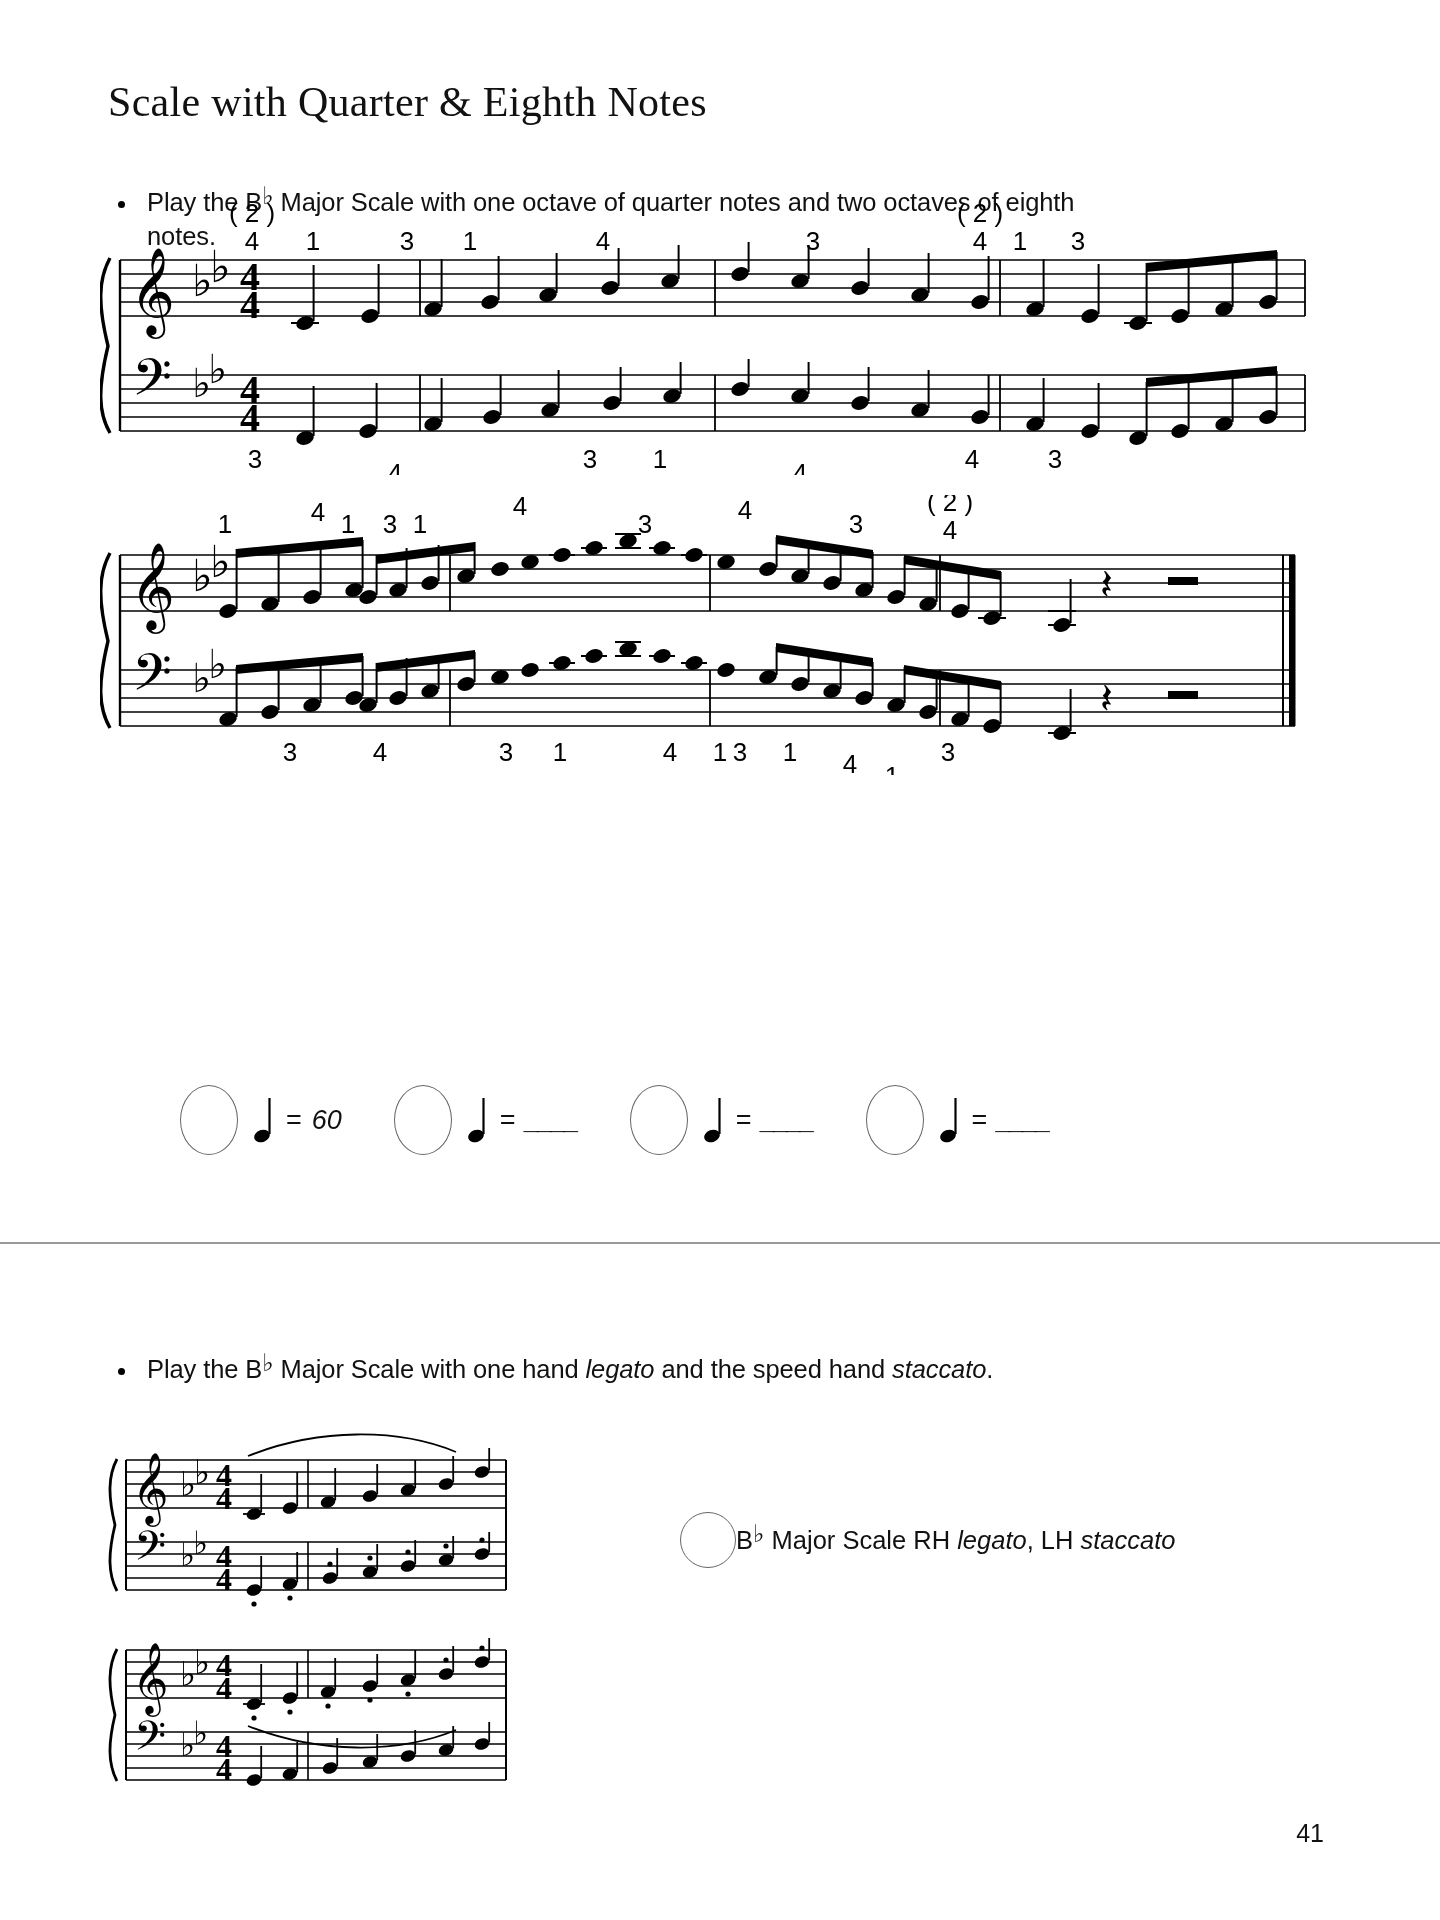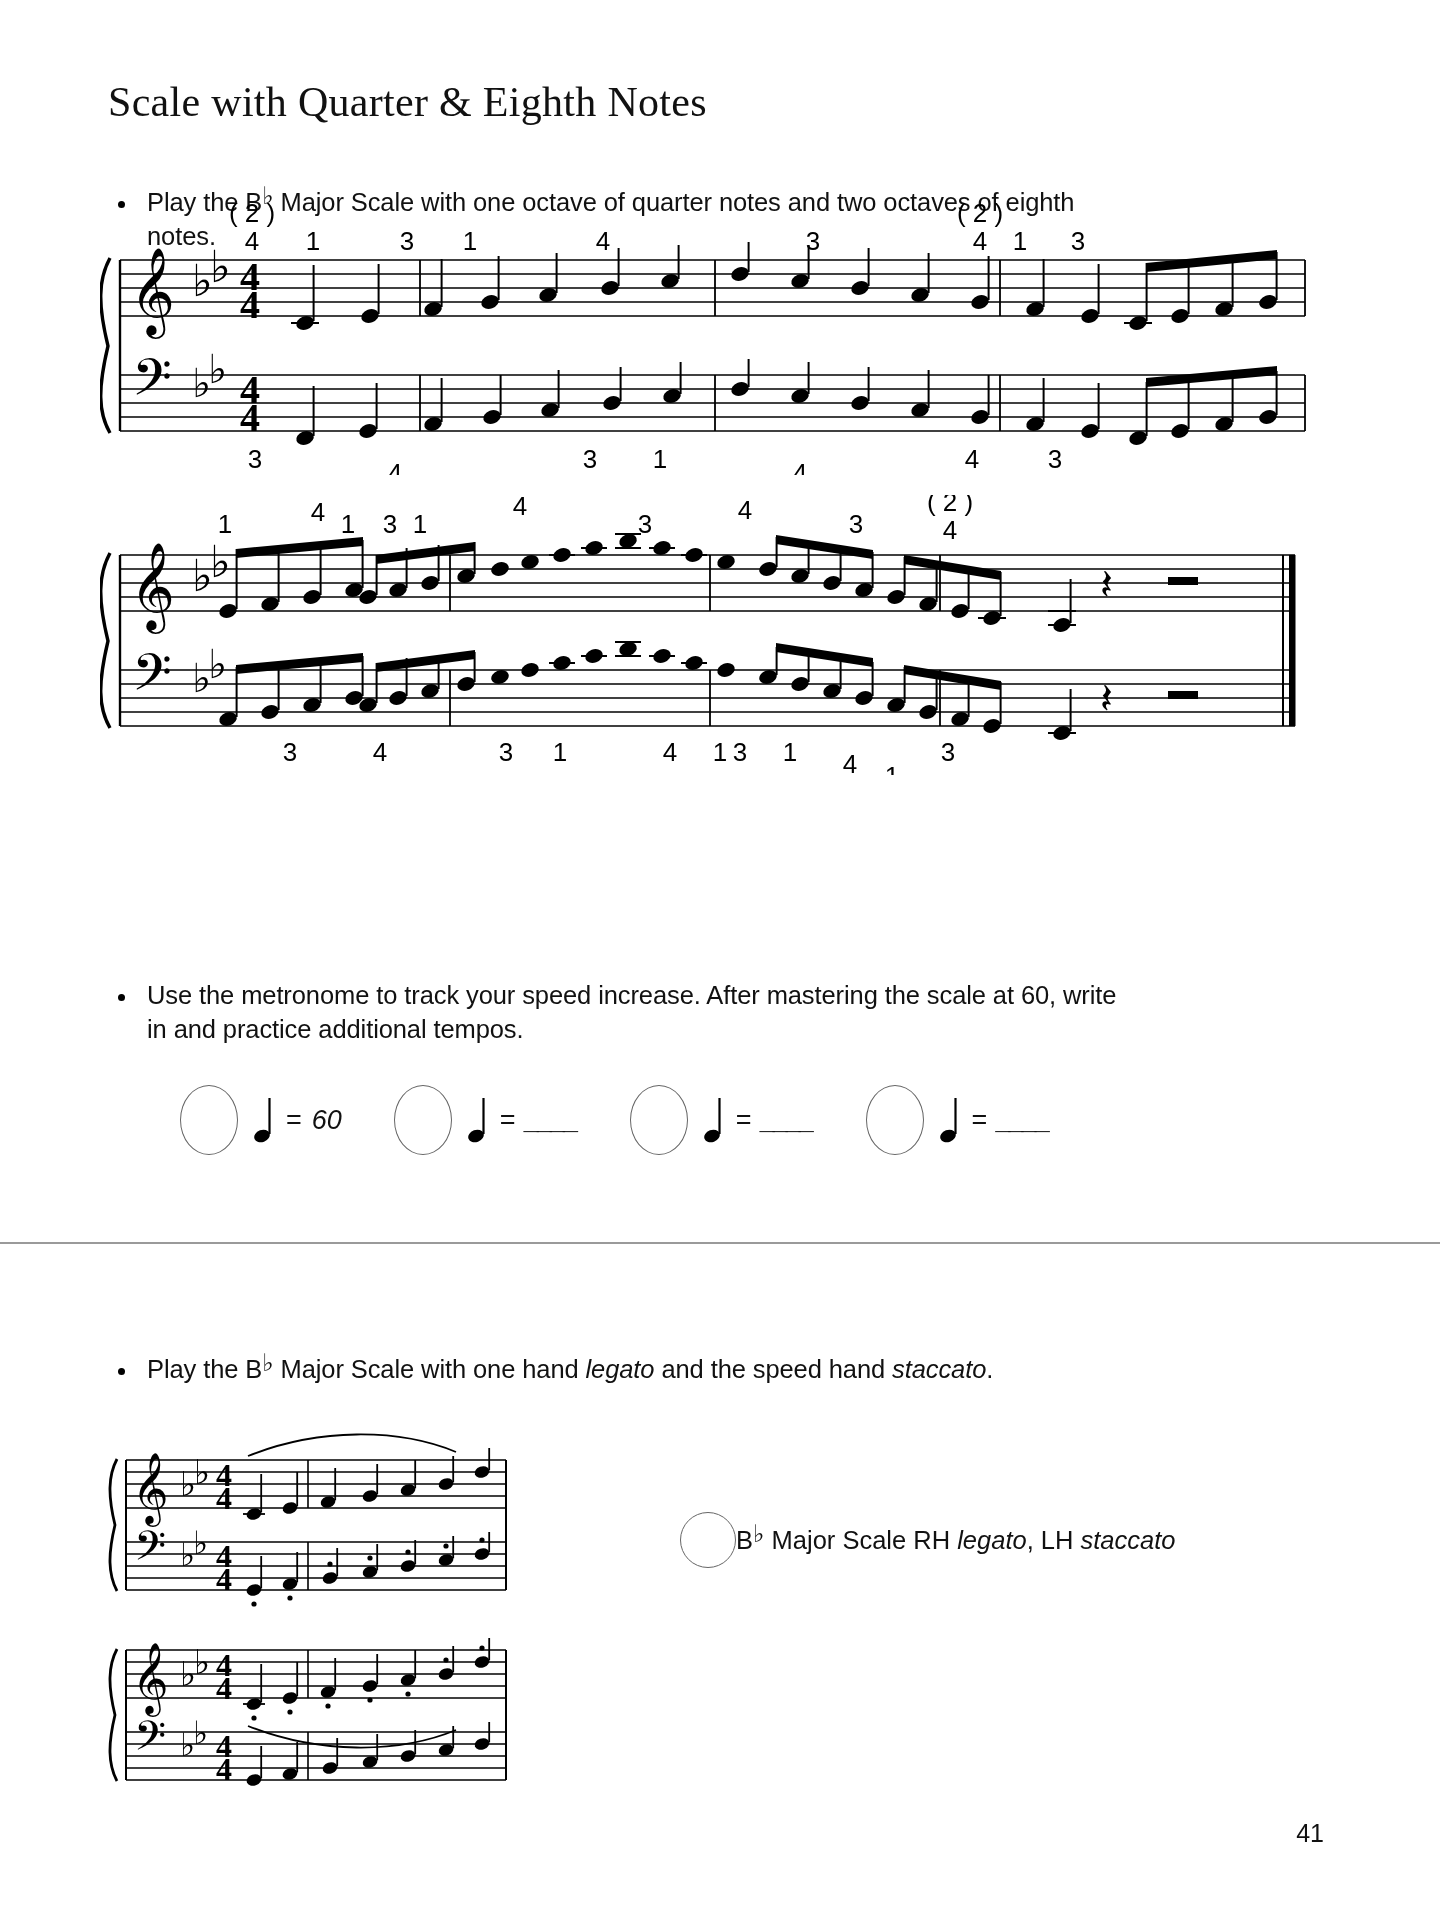--- a/index.html
+++ b/index.html
@@ -620,24 +620,20 @@
       <text x="620" y="266">1</text>
       <text x="630" y="266"></text>
       <text x="640" y="266">3</text>
       <text x="690" y="266">1</text>
       <text x="750" y="278">4</text>
       <text x="792" y="290">1</text>
       <text x="848" y="266">3</text>
     </g>
   </svg>
 
-  <div class="bullet-row" id="bullet-2">
-    <div class="bullet-dot"></div>
-    <div class="bullet-text">Use the metronome to track your speed increase. After mastering the scale at 60, write in and practice additional tempos.</div>
-  </div>
 
   <div id="tempo-row">
     <div class="tempo-item">
       <div class="tempo-circle"></div>
       <div class="tempo-eq">
         <svg width="22" height="52" viewBox="0 0 22 52">
           <ellipse cx="8" cy="42" rx="8" ry="6" transform="rotate(-20 8 42)"></ellipse>
           <line x1="15.5" y1="40" x2="15.5" y2="4" stroke="#000" stroke-width="2.2"></line>
         </svg>
         <span>=</span>

